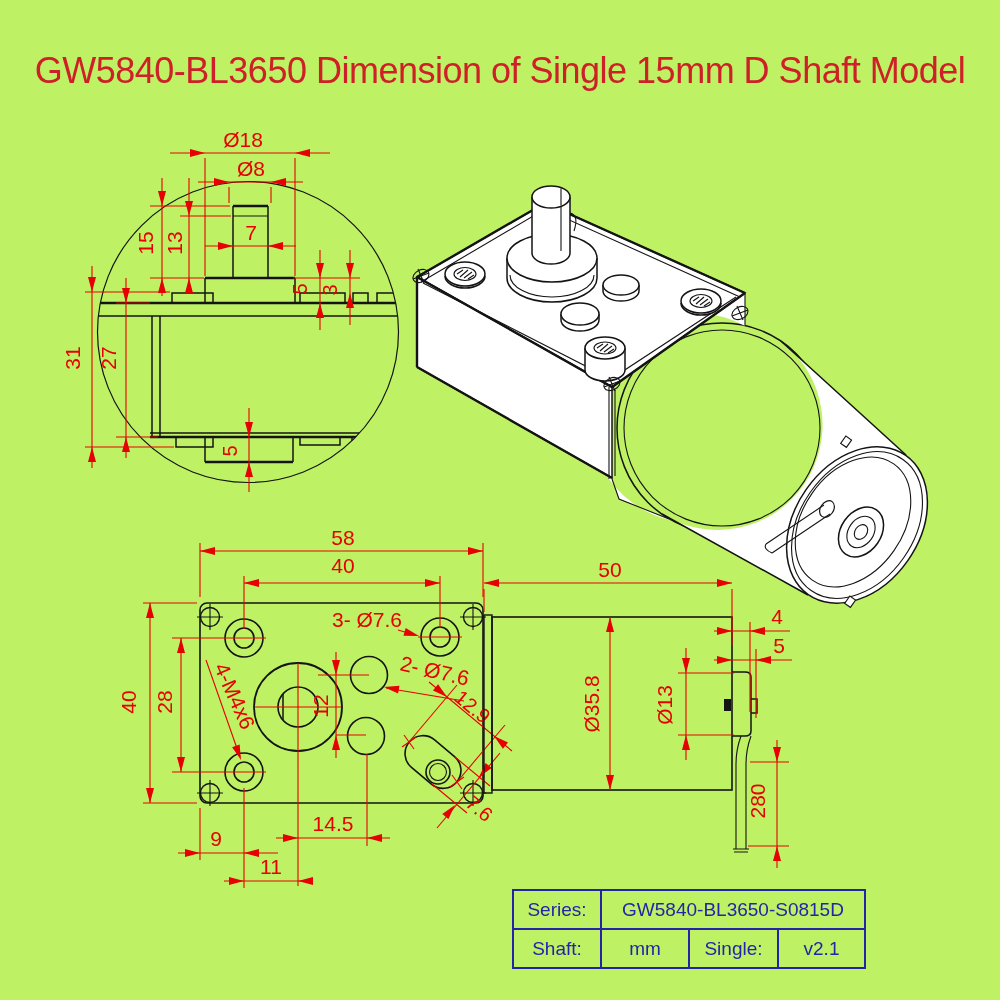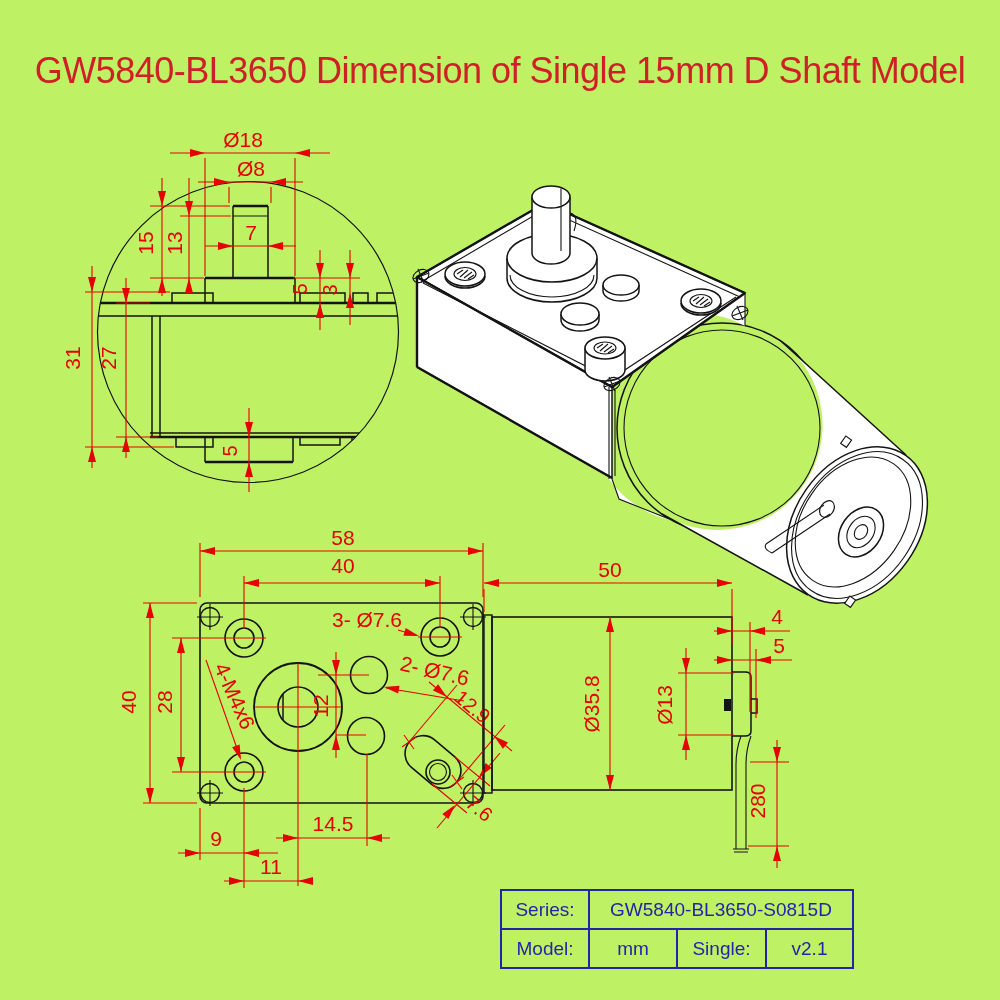--- a/index.html
+++ b/index.html
@@ -18,21 +18,21 @@
   .k{stroke:var(--line-black);fill:none;stroke-width:1.5;}
   .kt{stroke:var(--line-black);fill:none;stroke-width:2.4;}
   .k1{stroke:var(--line-black);fill:none;stroke-width:1.1;}
   .wf{fill:#fff;stroke:var(--line-black);stroke-width:1.5;}
   .wn{fill:#fff;stroke:none;}
   .r{stroke:var(--dimension-red);fill:none;stroke-width:1.1;}
   .ar{fill:var(--dimension-red);stroke:none;}
   .rt{fill:var(--dimension-red);font-size:21px;text-anchor:middle;font-family:"Liberation Sans",sans-serif;}
   .rts{font-size:20px;}
   
-  .info{position:absolute;left:500px;top:889px;border-collapse:collapse;table-layout:fixed;}
+  .info{position:absolute;left:512px;top:889px;border-collapse:collapse;table-layout:fixed;}
   .info td{border:2px solid var(--table-blue);color:var(--table-blue);font-size:19px;
            text-align:center;padding:0;height:37px;font-family:"Liberation Sans",sans-serif;}
 </style>
 </head>
 <body>
 
 <div class="stage">
 
   <div class="title">GW5840-BL3650 Dimension of Single 15mm D Shaft Model</div>
 
@@ -316,21 +316,21 @@
     </g>
   </svg>
 
   <table class="info">
     <tbody>
         <tr>
       <td style="width:86px">Series:</td>
       <td style="width:258px" colspan="3">GW5840-BL3650-S0815D</td>
     </tr>
     <tr>
-      <td style="width:86px">Model:</td>
+      <td style="width:86px">Shaft:</td>
       <td style="width:86px">mm</td>
       <td style="width:87px">Single:</td>
       <td style="width:85px">v2.1</td>
     </tr>
   </tbody>
     </table>
 
 </div>
 
 </body></html>

